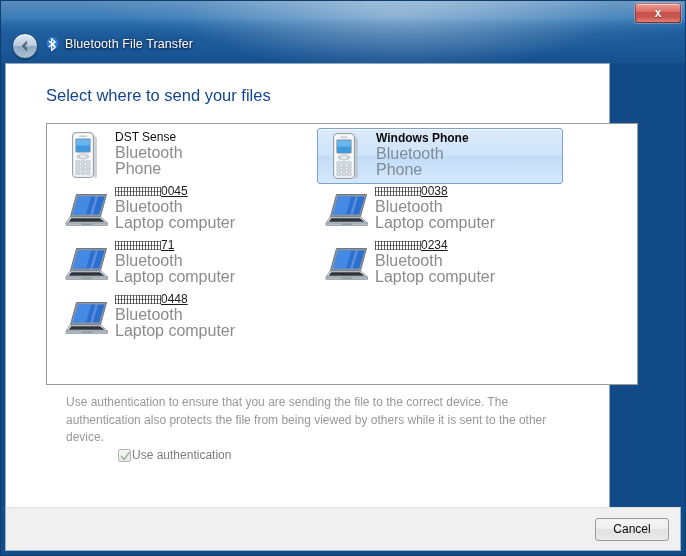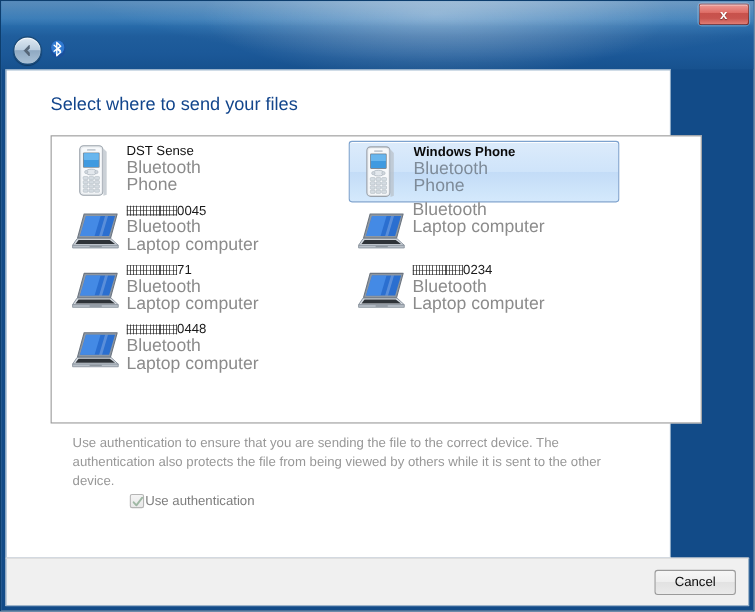--- a/index.html
+++ b/index.html
@@ -184,20 +184,21 @@
   .dev-name {
     font-size: 12px;
     color: #101010;
     line-height: 16px;
     white-space: nowrap;
     overflow: hidden;
   }
   .dev-name.redacted {
     position: relative;
     color: #1a1a1a;
+    text-decoration: underline;
   }
   .dev-name.redacted .masked {
     display: inline-block;
     color: transparent;
     position: relative;
     vertical-align: bottom;
   }
   .dev-name.redacted .masked:before {
     content: "";
     position: absolute;
@@ -315,20 +316,21 @@
     </div>
 
     <div class="bt-icon">
       <svg width="15" height="17" viewBox="0 0 15 17">
         <ellipse cx="7.5" cy="8.5" rx="7" ry="8" fill="#1b4f9c"></ellipse>
         <ellipse cx="7.5" cy="7.2" rx="6" ry="6.4" fill="#2f79d0"></ellipse>
         <path d="M6.6 2.6 L10.2 6.0 L6.6 9.0 L6.6 2.6 M6.6 8.2 L10.2 11.2 L6.6 14.6 L6.6 8.2 M4.2 5.2 L9.8 10.0 M4.2 10.6 L9.8 6.0" stroke="#ffffff" stroke-width="1.25" fill="none" stroke-linejoin="round" stroke-linecap="round"></path>
       </svg>
     </div>
 
+    <div class="win-title">Bluetooth File Transfer</div>
   </div>
 
   <div class="client">
 
     <div class="heading">Select where to send your files</div>
 
     <div class="devicebox">
       <div class="device-grid" id="device-grid">
           <div class="device col0 row0">
             <div class="device-icon"><svg width="48" height="50" viewBox="0 0 48 50">
@@ -426,20 +428,21 @@
                   <path d="M13.2 3.4 L39.6 3.4 L34.2 21.6 L7.8 21.6 Z" fill="#2b6fd0"></path>
                   <path d="M13.2 3.4 L26.4 3.4 L21.0 21.6 L7.8 21.6 Z" fill="#4e93ec" opacity="0.75"></path>
                   <path d="M30.5 3.4 L33.2 3.4 L27.8 21.6 L25.1 21.6 Z" fill="#ffffff" opacity="0.22"></path>
                   <path d="M5.0 24.0 L36.0 24.0 L42.5 30.0 L1.0 30.0 Z" fill="#d7dce2" stroke="#8b949e" stroke-width="0.9" stroke-linejoin="round"></path>
                   <path d="M6.4 25.2 L34.8 25.2 L39.6 28.8 L3.6 28.8 Z" fill="#2e3338"></path>
                   <path d="M1.0 30.0 L42.5 30.0 L42.5 32.4 L1.0 32.4 Z" fill="#b9c0c8" stroke="#8b949e" stroke-width="0.8" stroke-linejoin="round"></path>
                   <path d="M16.5 30.6 L27.5 30.6 L27.5 31.8 L16.5 31.8 Z" fill="#8d959d"></path>
                 </g>
               </svg></div>
             <div class="device-text">
+              <div class="dev-name redacted"><span class="masked">I3TWCN</span><span>0038</span></div>
               <div class="dev-sub">Bluetooth</div>
               <div class="dev-sub">Laptop computer</div>
             </div>
           </div>
           <div class="device col0 row2">
             <div class="device-icon"><svg width="48" height="50" viewBox="0 0 48 50">
                 <g transform="translate(2,9)">
                   <path d="M11.5 1.5 L41.5 1.5 L35.5 23.5 L5.5 23.5 Z" fill="#8d97a2" stroke="#6d7682" stroke-width="1" stroke-linejoin="round"></path>
                   <path d="M13.2 3.4 L39.6 3.4 L34.2 21.6 L7.8 21.6 Z" fill="#2b6fd0"></path>
                   <path d="M13.2 3.4 L26.4 3.4 L21.0 21.6 L7.8 21.6 Z" fill="#4e93ec" opacity="0.75"></path>

